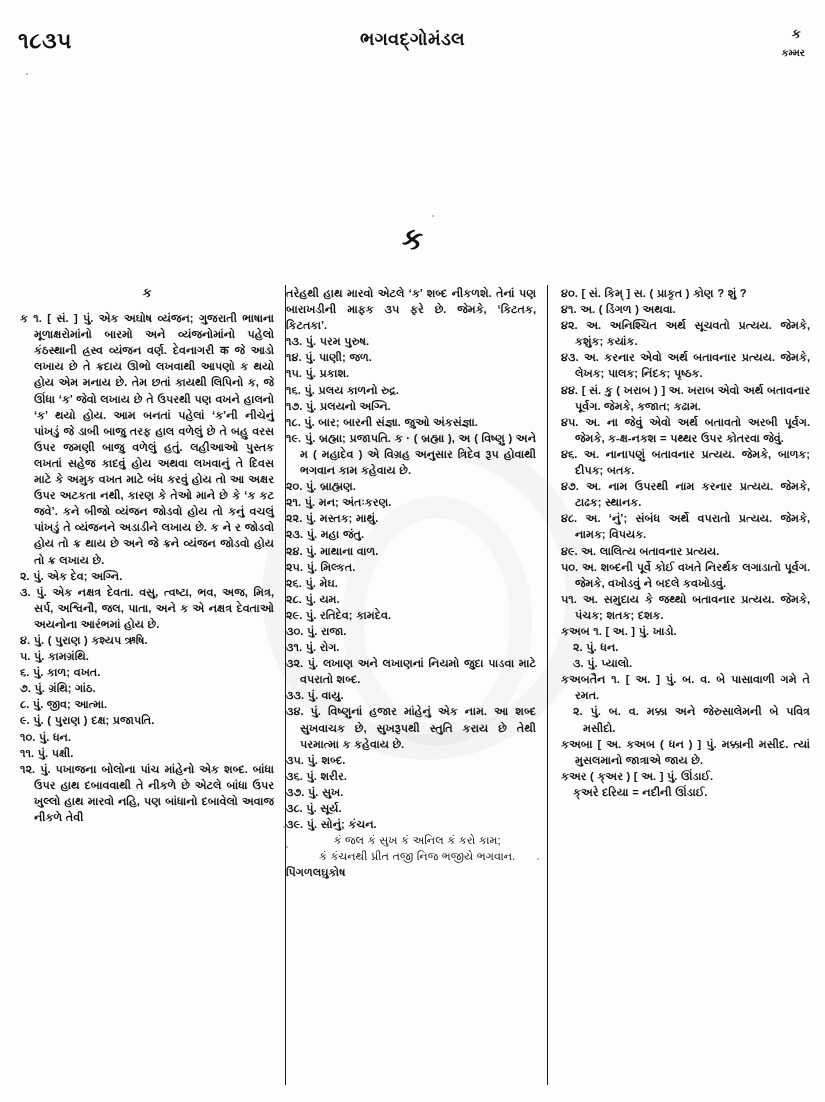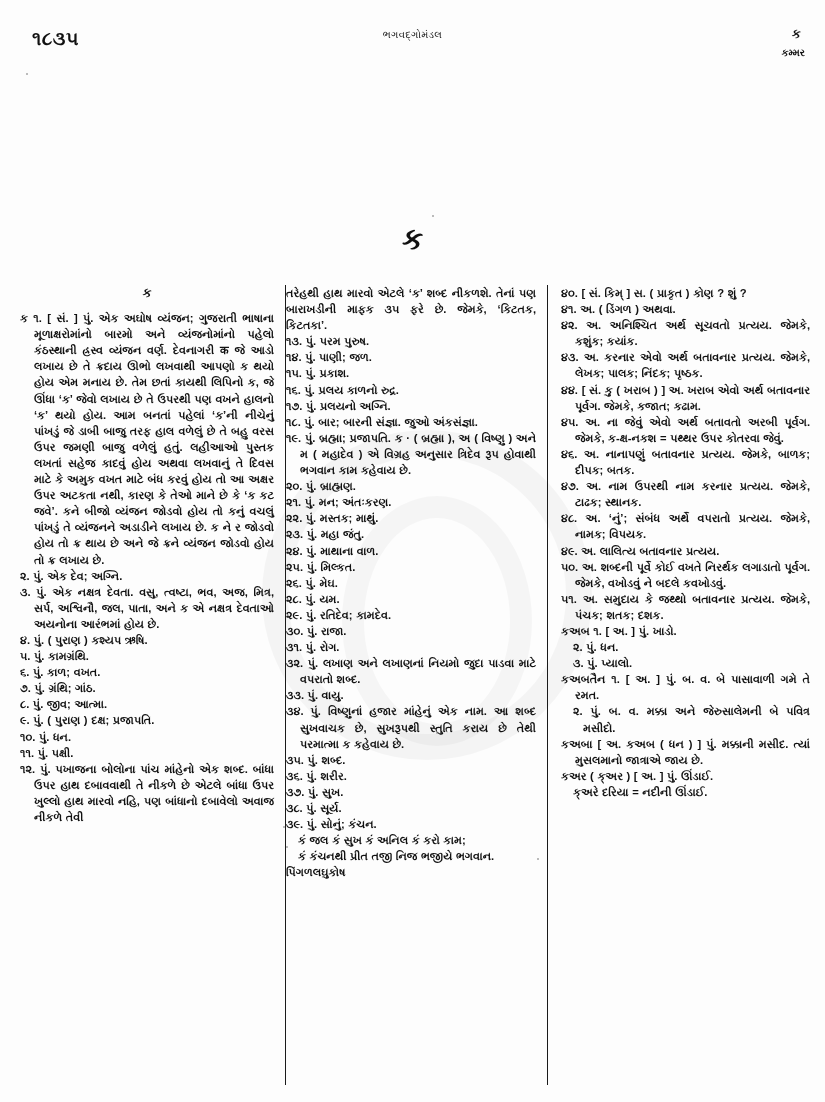--- a/index.html
+++ b/index.html
@@ -35,26 +35,26 @@
     border:22px solid rgba(0,0,0,0.03);
     box-sizing:border-box;
   }
   
   .runhead{
     position:absolute;
     left:0;top:0;width:825px;height:80px;
     z-index:3;
   }
   .folio{
-    position:absolute;left:32px;top:28px;
-    font-size:19px;font-weight:bold;letter-spacing:.5px;
+    position:absolute;left:18px;top:28px;
+    font-size:22px;font-weight:bold;letter-spacing:.5px;
   }
   .booktitle{
     position:absolute;left:0;top:29px;width:825px;
-    text-align:center;font-size:10px;font-weight:normal;
+    text-align:center;font-size:18px;font-weight:bold;
     letter-spacing:.3px;
   }
   .rh-letter{
     position:absolute;right:24px;top:26px;
     font-size:13px;font-weight:bold;
   }
   .rh-word{
     position:absolute;right:20px;top:47px;
     font-size:10px;font-weight:bold;
   }
@@ -98,22 +98,22 @@
   }
   p.flush{
     margin:0;
     padding-left:0;
     text-indent:0;
   }
   p.verse{
     margin:0;
     padding-left:12px;
     text-indent:0;
-    text-align:left;
-    font-weight:bold;
+    text-align:center;
+    font-weight:normal;
   }
   p.attrib{
     margin:0;
     text-align:left;
     font-weight:bold;
   }
   p.hw{
     margin:0;
     padding-left:14px;
     text-indent:-14px;

